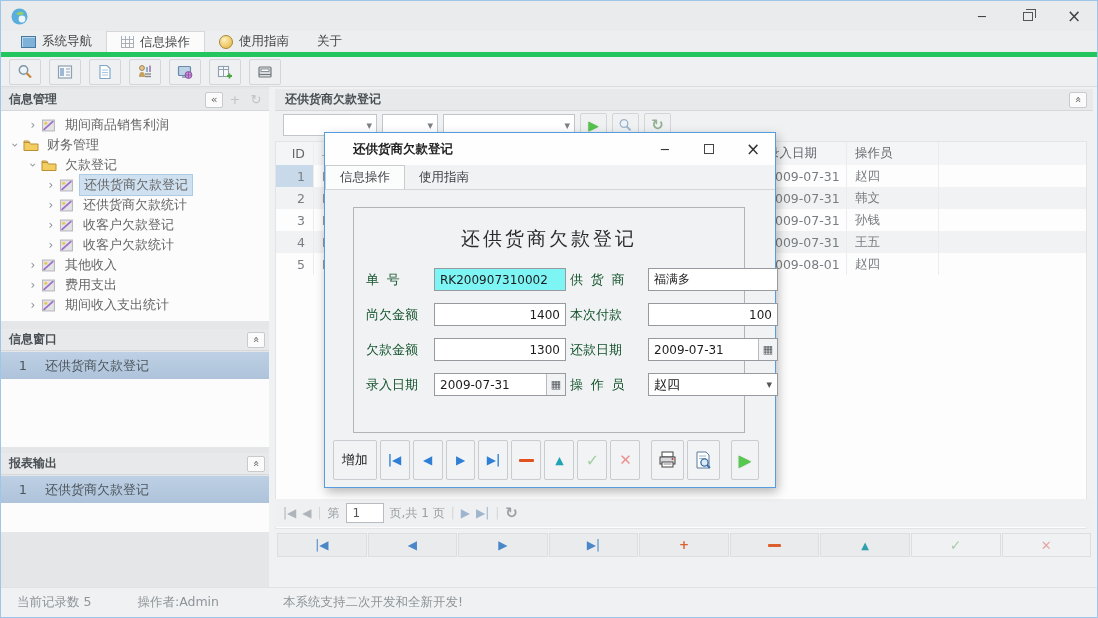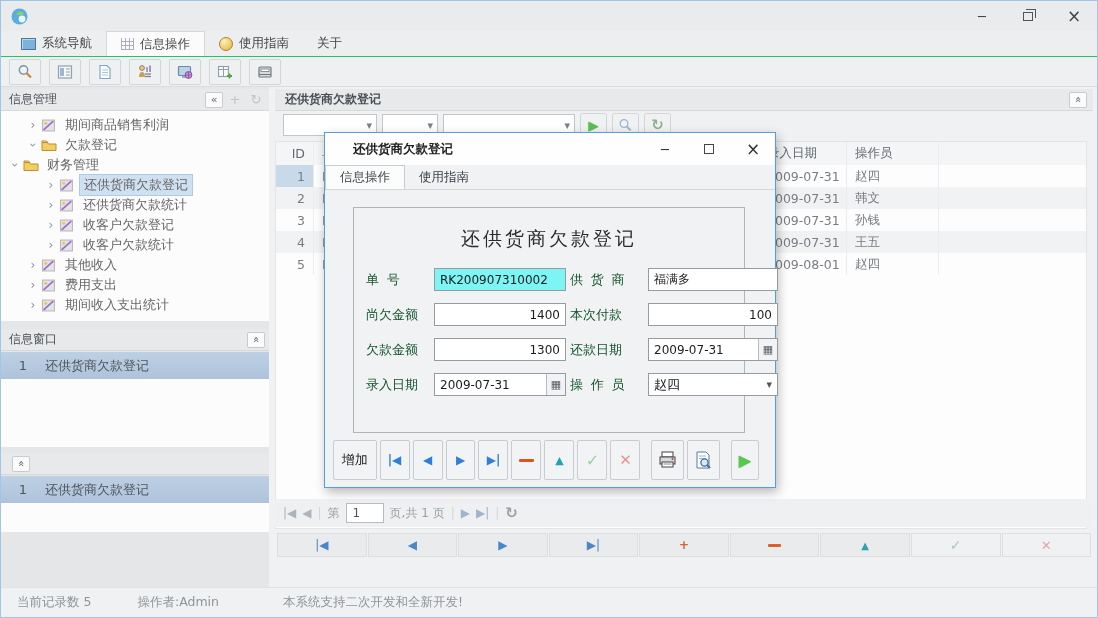--- a/index.html
+++ b/index.html
@@ -10,38 +10,38 @@
   
   .titlebar { position:absolute; left:0; top:0; right:0; height:30px; background:#e9ebed; display:flex; align-items:center; padding-left:10px; }
   .titlebar .logo { width:17px; height:17px; margin-right:8px; }
   .titlebar .title { font-size:12.5px; font-weight:bold; color:#333; }
   .win-controls { position:absolute; right:0; top:0; height:30px; display:flex; }
   .win-btn { width:46px; height:30px; display:flex; align-items:center; justify-content:center; color:#444; font-size:13px; cursor:default; }
   .restore-box { position:relative; width:10px; height:9px; border:1px solid #555; background:transparent; }
   .restore-box::before { content:""; position:absolute; left:2px; top:-4px; width:9px; height:8px; border:1px solid #555; border-bottom:none; border-left:none; }
 
   
-  .menubar { position:absolute; left:0; top:30px; right:0; height:26px; background:#eceef0; border-bottom:1px solid #22c55e; display:flex; align-items:stretch; padding-left:6px;font-family:Liberation Serif, serif; }
+  .menubar { position:absolute; left:0; top:30px; right:0; height:26px; background:#eceef0; border-bottom:5px solid #22c55e; display:flex; align-items:stretch; padding-left:6px;font-family:Liberation Serif, serif; }
   .menu-item { display:flex; align-items:center; gap:6px; padding:0 14px; font-size:12.5px; color:#444; }
   .menu-item.active { background:#fbfbfb; border:1px solid #d5d7d9; border-bottom:none; }
   .mi-nav { width:15px; height:12px; background:#7fb2d8; border:1px solid #49789f; box-shadow:inset 1px 1px 0 #b8d8ee; }
   .mi-grid { width:13px; height:12px; background:
      repeating-linear-gradient(0deg,#aab0b5 0 1px,transparent 1px 4px),
      repeating-linear-gradient(90deg,#aab0b5 0 1px,transparent 1px 4px); }
   .mi-guide { width:14px; height:14px; border-radius:50%; background:radial-gradient(circle at 35% 30%,#fdf0c0,#edc45c 70%); border:1px solid #a8852e; }
 
   
   .toolbar { position:absolute; left:0; top:56px; right:0; height:30px; background:#eef0f1; border-bottom:1px solid #dadcde; display:flex; align-items:center; gap:8px; padding-left:8px; }
   .tool-btn { width:32px; height:26px; border:1px solid #d3d6d9; border-radius:2px; background:#eef0f1; display:flex; align-items:center; justify-content:center; }
   .tool-btn svg { display:block; }
 
   
   .sidebar { position:absolute; left:0; top:86px; width:268px; bottom:30px; background:#e4e6e8; }
   .panel-header { height:22px; background:#e7e9ea; border-bottom:1px solid #d6d8da; display:flex; align-items:center; padding:0 4px 0 8px; }
-  .panel-header .ph-title { font-size:12px; font-weight:normal; color:#4a4f54; flex:1; }
+  .panel-header .ph-title { font-size:12px; font-weight:bold; color:#4a4f54; flex:1; }
   .ph-btn { width:18px; height:16px; border:1px solid #c8cbce; background:#fbfbfb; border-radius:2px; display:flex; align-items:center; justify-content:center; font-size:11px; color:#666; margin-left:3px; }
   .ph-glyph-up { display:inline-block; transform:rotate(90deg); font-size:11px; }
   .ph-dim { border:none; background:none; color:#c2c5c8; font-size:13px; }
   .panel { position:absolute; left:0; right:0; }
   .panel .panel-body { background:#fcfcfc; }
 
   .p-info { top:2px; height:232px; }
   .p-info .panel-body { height:210px; overflow:hidden; }
   .tree { padding-top:4px; }
   .tree-row { height:20px; display:flex; align-items:center; font-size:13px; color:#666; }
@@ -258,35 +258,35 @@
         <div class="tree">
           <div class="tree-row ind2">
             <span class="arrow">›</span>
             <svg class="t-icon" viewBox="0 0 14 12">
                 <rect x="1" y="1" width="11" height="10" fill="#e4e4e6" stroke="#b8b8bc"></rect>
                 <line x1="2" y1="10" x2="11" y2="2" stroke="#9a6ec8" stroke-width="1.6"></line>
                 <circle cx="4" cy="4" r="1.4" fill="#e8c850"></circle>
               </svg>
             <span class="t-label">期间商品销售利润</span>
           </div>
+          <div class="tree-row ind1">
+            <span class="arrow open">›</span>
+            <svg class="t-icon" viewBox="0 0 16 12">
+                <path d="M1 3 h5 l1.5 1.5 H15 V11 H1z" fill="#f2cd62" stroke="#bb8f32"></path>
+                <path d="M1 3 V1.5 h4.5 L7 3z" fill="#f7dd88" stroke="#bb8f32"></path>
+              </svg>
+            <span class="t-label">财务管理</span>
+          </div>
           <div class="tree-row ind2">
             <span class="arrow open">›</span>
             <svg class="t-icon" viewBox="0 0 16 12">
                 <path d="M1 3 h5 l1.5 1.5 H15 V11 H1z" fill="#f2cd62" stroke="#bb8f32"></path>
                 <path d="M1 3 V1.5 h4.5 L7 3z" fill="#f7dd88" stroke="#bb8f32"></path>
               </svg>
             <span class="t-label">欠款登记</span>
-          </div>
-          <div class="tree-row ind1">
-            <span class="arrow open">›</span>
-            <svg class="t-icon" viewBox="0 0 16 12">
-                <path d="M1 3 h5 l1.5 1.5 H15 V11 H1z" fill="#f2cd62" stroke="#bb8f32"></path>
-                <path d="M1 3 V1.5 h4.5 L7 3z" fill="#f7dd88" stroke="#bb8f32"></path>
-              </svg>
-            <span class="t-label">财务管理</span>
           </div>
           <div class="tree-row ind3 selected">
             <span class="arrow">›</span>
             <svg class="t-icon" viewBox="0 0 14 12">
                 <rect x="1" y="1" width="11" height="10" fill="#e4e4e6" stroke="#b8b8bc"></rect>
                 <line x1="2" y1="10" x2="11" y2="2" stroke="#9a6ec8" stroke-width="1.6"></line>
                 <circle cx="4" cy="4" r="1.4" fill="#e8c850"></circle>
               </svg>
             <span class="t-label">还供货商欠款登记</span>
           </div>
@@ -358,20 +358,21 @@
       <div class="panel-body">
         <div class="list-item">
           <span class="li-num">1</span>
           <span class="li-label">还供货商欠款登记</span>
         </div>
       </div>
     </div>
 
     <div class="panel p-report">
       <div class="panel-header">
+        <span class="ph-title">报表输出</span>
         <span class="ph-btn">
             <span class="ph-glyph-up">«</span>
           </span>
       </div>
       <div class="panel-body">
         <div class="list-item">
           <span class="li-num">1</span>
           <span class="li-label">还供货商欠款登记</span>
         </div>
       </div>

